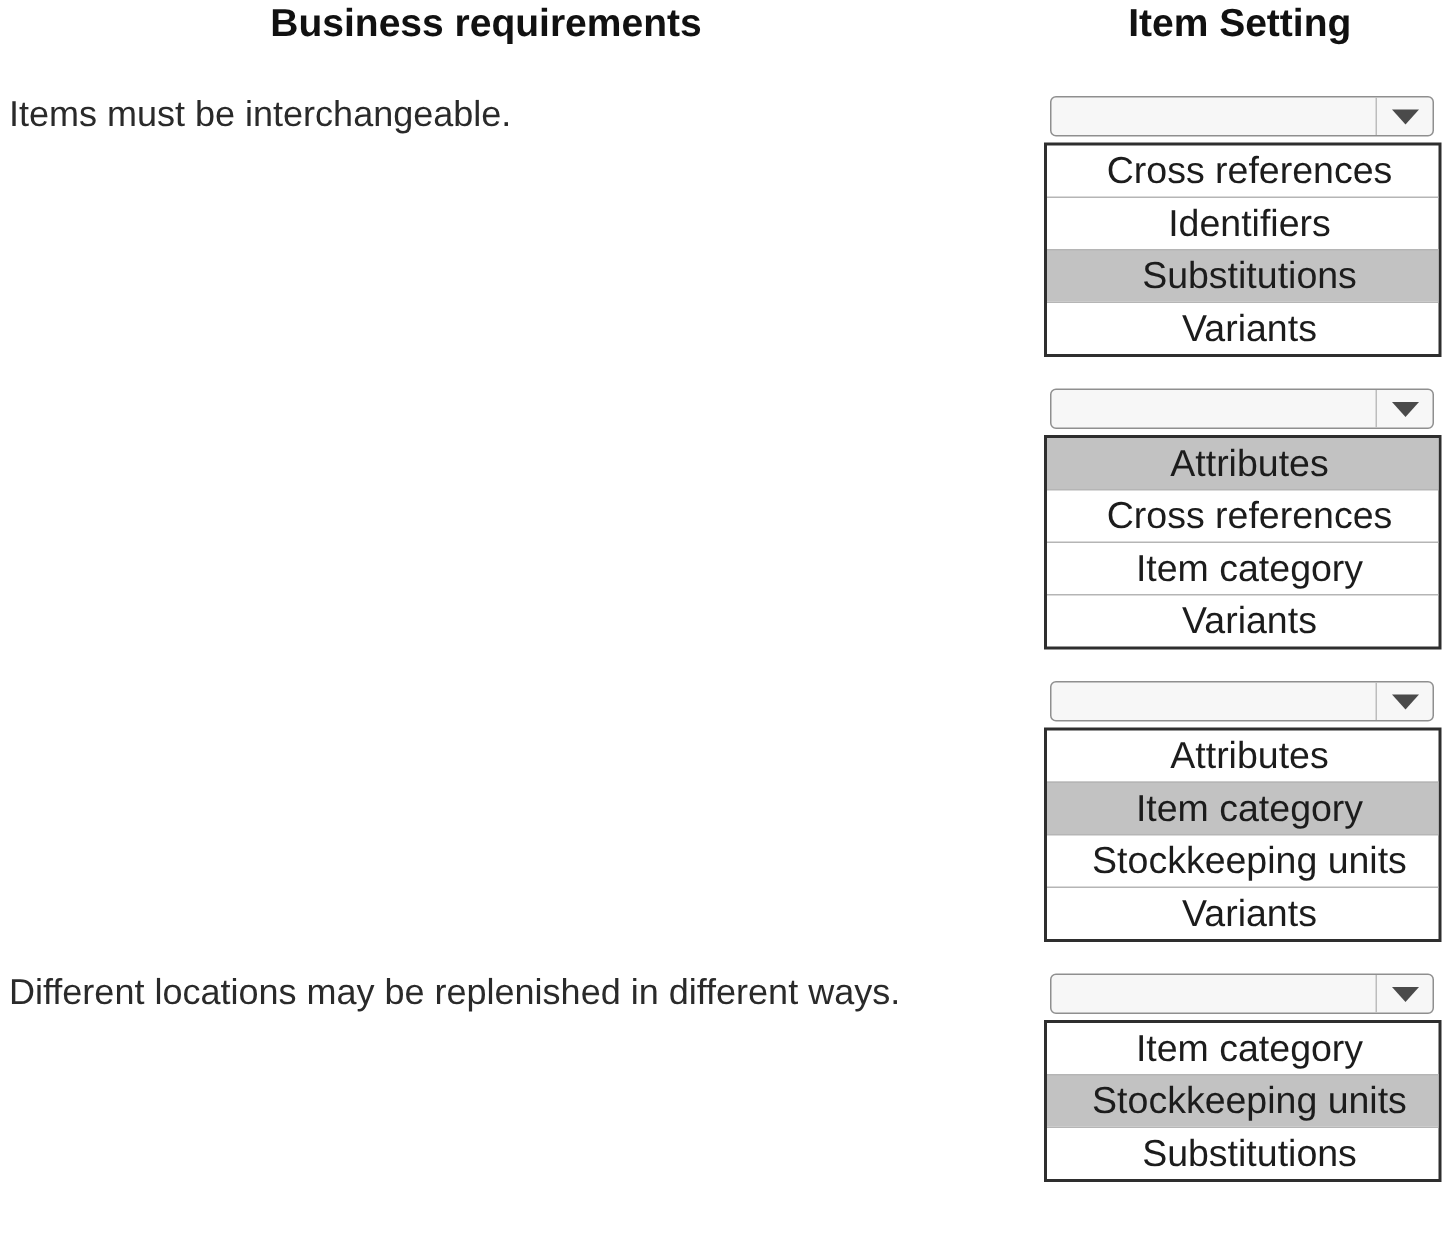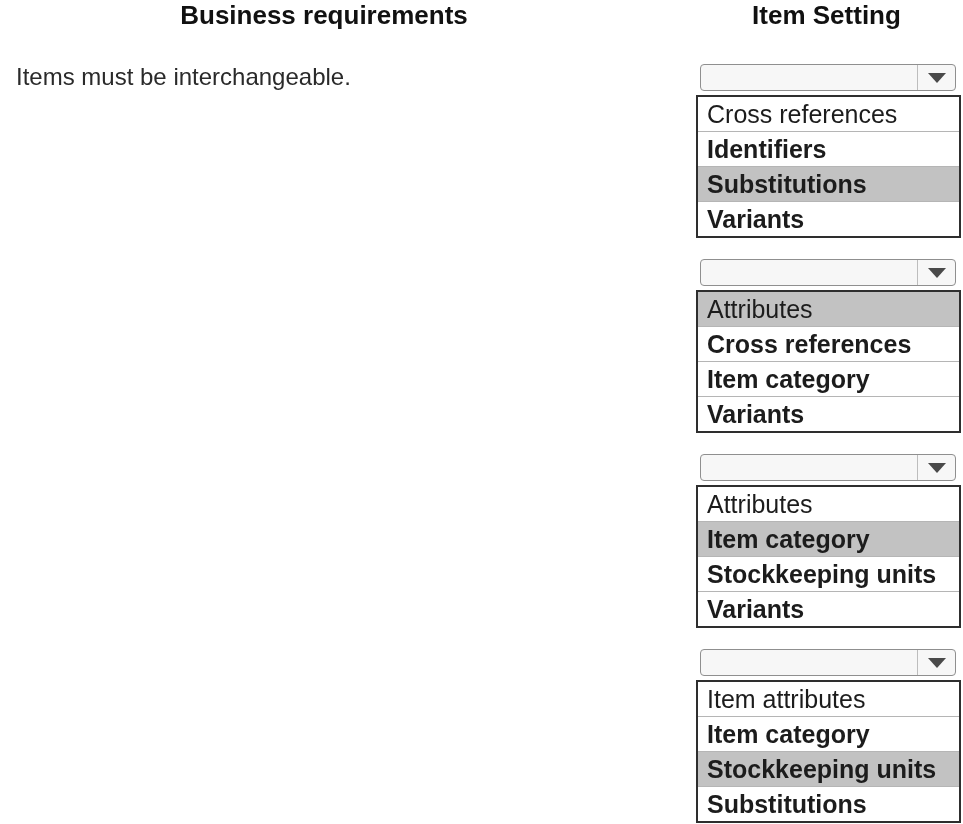--- a/index.html
+++ b/index.html
@@ -34,21 +34,21 @@
     width: 963px;
     height: 195px;
   }
   #row-0 { top: 58px; }
   #row-1 { top: 253px; }
   #row-2 { top: 448px; }
   #row-3 { top: 643px; }
 
   .requirement {
     position: absolute;
-    left: 16px;
+    left: 6px;
     top: 5px;
     font-size: 24px;
     color: #2a2a2a;
     white-space: nowrap;
   }
 
   .select-box {
     position: absolute;
     left: 700px;
     top: 6px;
@@ -98,24 +98,24 @@
   }
   .option {
     height: 34px;
     line-height: 34px;
     padding-left: 9px;
     font-size: 25px;
     color: #1c1c1c;
     white-space: nowrap;
     overflow: hidden;
     cursor: pointer;
+    text-align: center;
   }
   .option + .option {
     border-top: 1px solid #b5b5b5;
-    font-weight: bold;
   }
   .option.selected {
     background: #c2c2c2;
   }
 </style>
 </head>
 <body>
 
 <div id="page">
 
@@ -162,27 +162,27 @@
     </div>
     <div class="options-list">
       <div class="option">Attributes</div>
       <div class="option selected">Item category</div>
       <div class="option">Stockkeeping units</div>
       <div class="option">Variants</div>
     </div>
   </div>
 
   <div id="row-3" class="row">
+    <div class="requirement">Different locations may be replenished in different ways.</div>
     <div class="select-box">
       <div class="select-field"></div>
       <div class="arrow-btn">
         <span class="chevron-down"></span>
       </div>
     </div>
     <div class="options-list">
-      <div class="option">Item attributes</div>
       <div class="option">Item category</div>
       <div class="option selected">Stockkeeping units</div>
       <div class="option">Substitutions</div>
     </div>
   </div>
 
 </div>
 
 </body></html>

